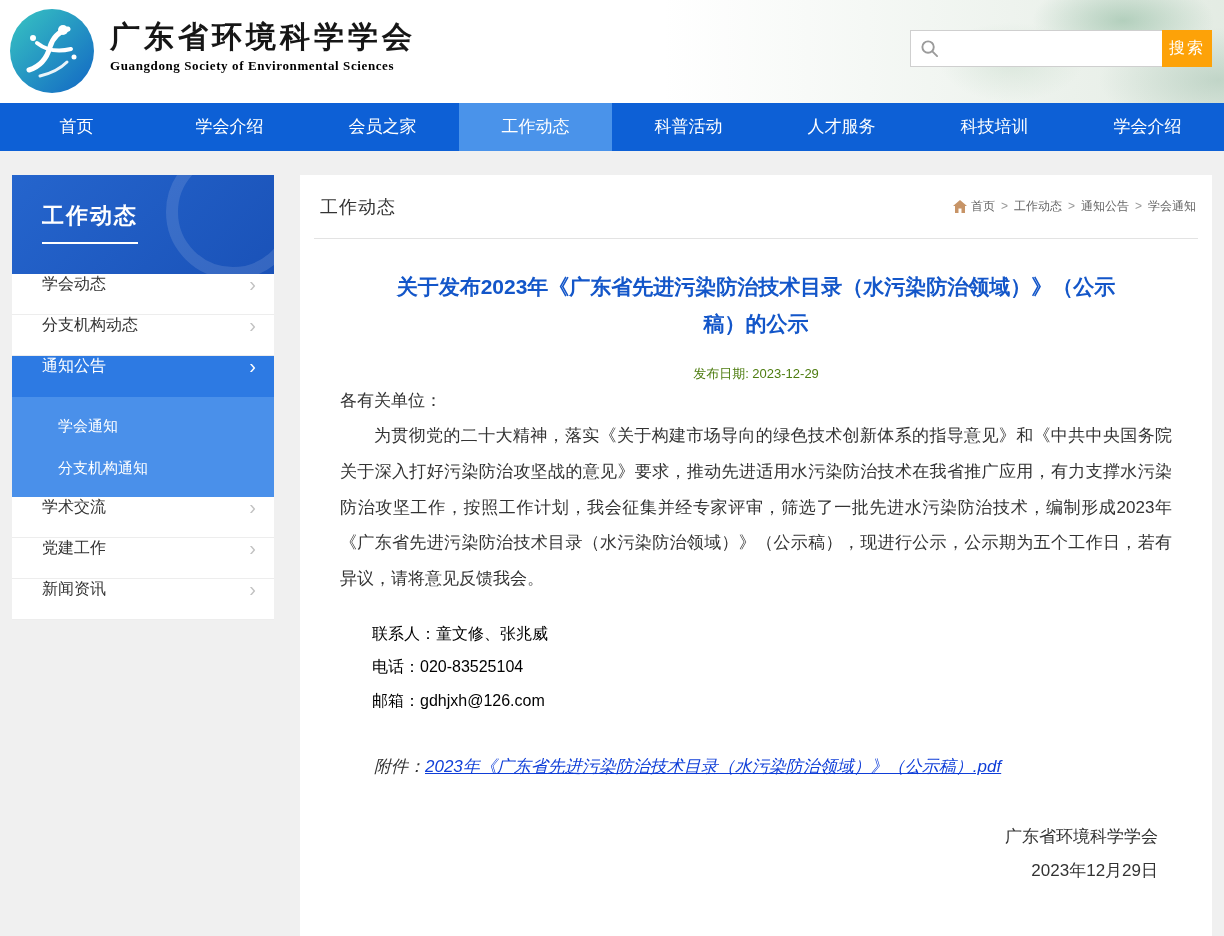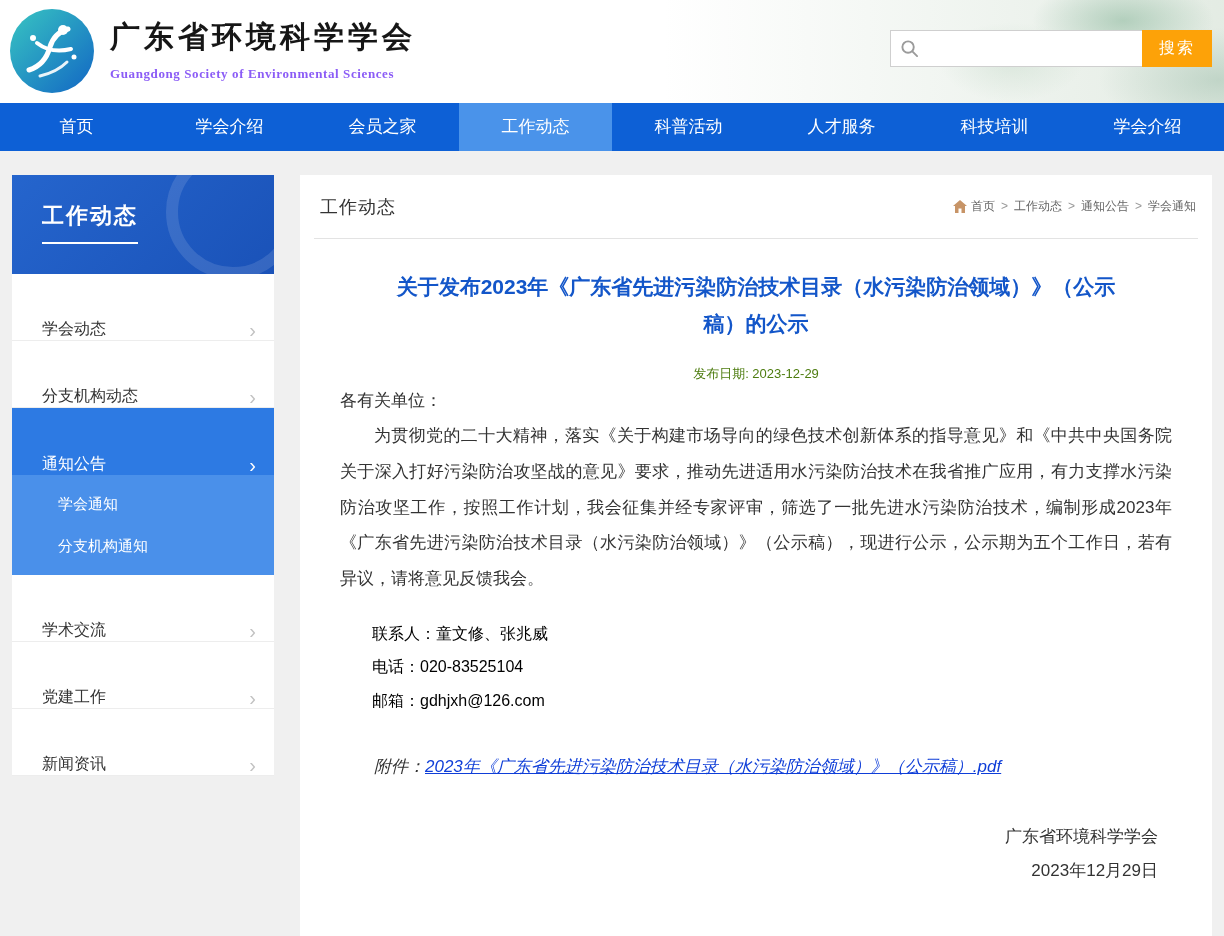--- a/index.html
+++ b/index.html
@@ -15,30 +15,30 @@
     position:absolute; right:0; top:0; width:560px; height:103px;
     background:
       radial-gradient(130px 60px at 82% 20%, rgba(125,175,145,0.50), rgba(125,175,145,0) 70%),
       radial-gradient(170px 75px at 99% 78%, rgba(150,185,165,0.45), rgba(150,185,165,0) 70%),
       radial-gradient(100px 55px at 62% 60%, rgba(185,210,190,0.35), rgba(185,210,190,0) 72%),
       linear-gradient(90deg, rgba(255,255,255,0) 0%, rgba(205,220,205,0.55) 100%);
   }
   .logo-wrap { position:absolute; left:10px; top:9px; width:84px; height:84px; cursor:pointer; z-index:2; }
   .site-title-block { position:absolute; left:110px; top:17px; z-index:2; }
   .site-title { font-size:30px; font-weight:bold; color:#161616; letter-spacing:4px; }
-  .site-subtitle { margin-top:8px; font-size:13px; font-weight:bold; color:#8b5cf6; letter-spacing:0.6px; font-family:"Liberation Serif", serif; }
+  .site-subtitle { margin-top:0; font-size:13px; font-weight:bold; color:#000000; letter-spacing:0.6px; font-family:"Liberation Serif", serif; }
   .search-area { position:absolute; right:12px; top:30px; display:flex; z-index:3; }
   .search-input-wrap { position:relative; }
   .search-input {
     width:252px; height:37px; border:1px solid #cfcfcf; border-right:none;
     padding:0 10px 0 36px; font-size:14px; background:#fff; outline:none;
   }
   .search-icon { position:absolute; left:10px; top:9px; width:19px; height:19px; }
   .search-button {
-    width:70px; height:37px; border:none; background:#fda208; color:#ffffff;
+    width:50px; height:37px; border:none; background:#fda208; color:#ffffff;
     font-size:16px; cursor:pointer; letter-spacing:2px;
   }
 
   
   .top-nav { height:48px; background:#0d60d6; display:flex; }
   .nav-item {
     flex:1; text-align:center; line-height:48px; color:#ffffff;
     font-size:17px; cursor:pointer; white-space:nowrap;
   }
   .nav-item.active { background:#4a93ea; }
@@ -55,23 +55,23 @@
   .sidebar-header::after {
     content:""; position:absolute; right:-26px; top:-30px; width:110px; height:110px;
     border-radius:50%; border:12px solid rgba(255,255,255,0.12);
   }
   .sidebar-title {
     display:inline-block; color:#ffffff; font-size:22px; font-weight:bold;
     letter-spacing:2px; padding-bottom:11px; border-bottom:2px solid #ffffff;
   }
   .sidebar-menu { background:#ffffff; }
   .menu-item {
-    height:67px; padding:0 18px 0 30px; border-bottom:1px solid #ededed;
+    height:41px; padding:0 18px 0 30px; border-bottom:1px solid #ededed;
     font-size:16px; color:#333333; display:flex; justify-content:space-between;
-    align-items:flex-end; cursor:pointer; background:#ffffff;
+    align-items:flex-start; cursor:pointer; background:#ffffff;
   }
   .menu-item .chev { color:#c2c2c2; font-size:20px; line-height:1; }
   .menu-item.active { background:#2d7ae3; color:#ffffff; border-bottom:none; }
   .menu-item.active .chev { color:#ffffff; }
   .submenu { background:#4a90ea; padding:8px 0; }
   .submenu-item { height:42px; line-height:42px; padding-left:46px; color:#ffffff; font-size:15px; cursor:pointer; }
 
   
   .main-panel { flex:1; margin-left:26px; background:#ffffff; min-height:761px; padding:0 14px 40px 14px; }
   .main-header {

